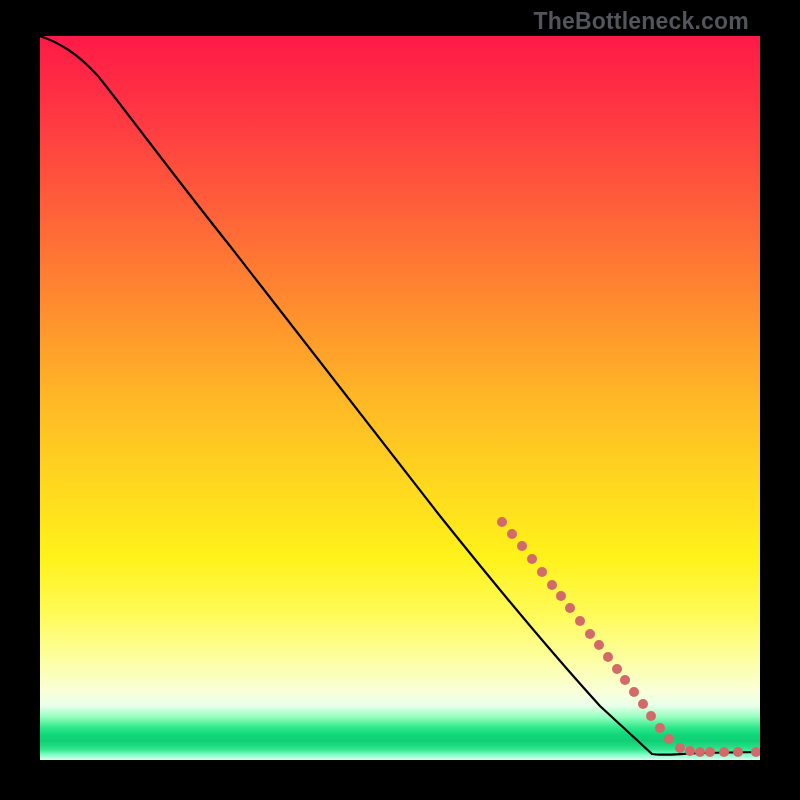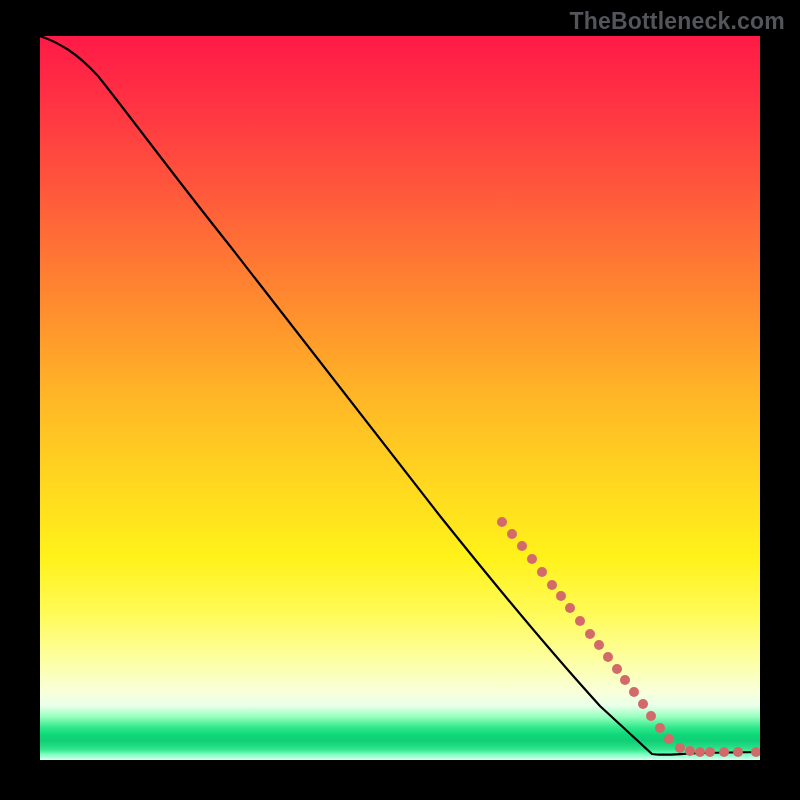--- a/index.html
+++ b/index.html
@@ -9,21 +9,20 @@
     height: 800px;
     background: #000;
     overflow: hidden;
     font-family: Arial, Helvetica, sans-serif;
   }
   .frame {
     position: relative;
     width: 763px;
     height: 800px;
     background: #000;
-    padding-left: 36px;
   }
   .watermark {
     position: absolute;
     top: 8px;
     right: 14px;
     font-size: 23px;
     font-weight: 600;
     color: #54555a;
     letter-spacing: 0.2px;
     font-family: Arial, Helvetica, sans-serif;

